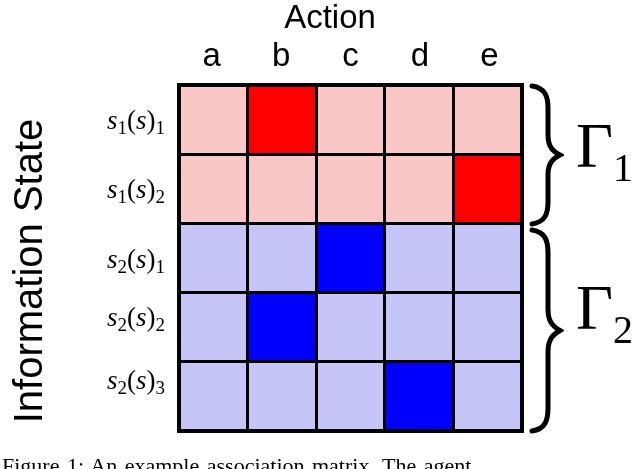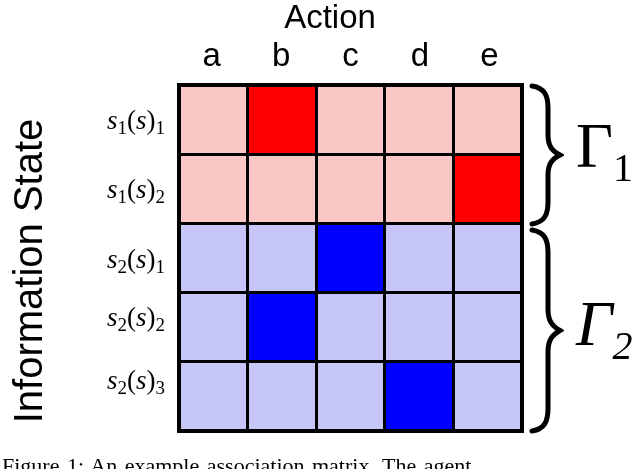--- a/index.html
+++ b/index.html
@@ -34,21 +34,21 @@
   .row-label i{font-style:italic;}
   .row-label sub{font-size:19px;line-height:0;vertical-align:-5px;}
   .rl-0{top:103px;} .rl-1{top:172px;} .rl-2{top:242px;} .rl-3{top:300px;} .rl-4{top:363px;}
   .brace{position:absolute;left:526px;}
   .brace path{stroke:#000;stroke-width:5;fill:none;stroke-linecap:round;}
   .gamma{
     position:absolute;left:576px;font-family:"Liberation Serif",serif;
     font-size:64px;line-height:64px;white-space:nowrap;
   }
   .gamma sub{font-size:40px;line-height:0;vertical-align:-14px;}
-  .g1{top:108px;margin-top:6px;} .g2{top:292px;font-style:italic;}
+  .g1{top:108px;margin-top:6px;} .g2{top:276px;}
   .caption{
     position:absolute;left:2px;top:453px;width:700px;white-space:nowrap;
     font-family:"Liberation Serif",serif;font-size:22px;word-spacing:2px;
   }
 </style>
 </head>
 <body>
 
 <div class="x-title">Action</div>
 

